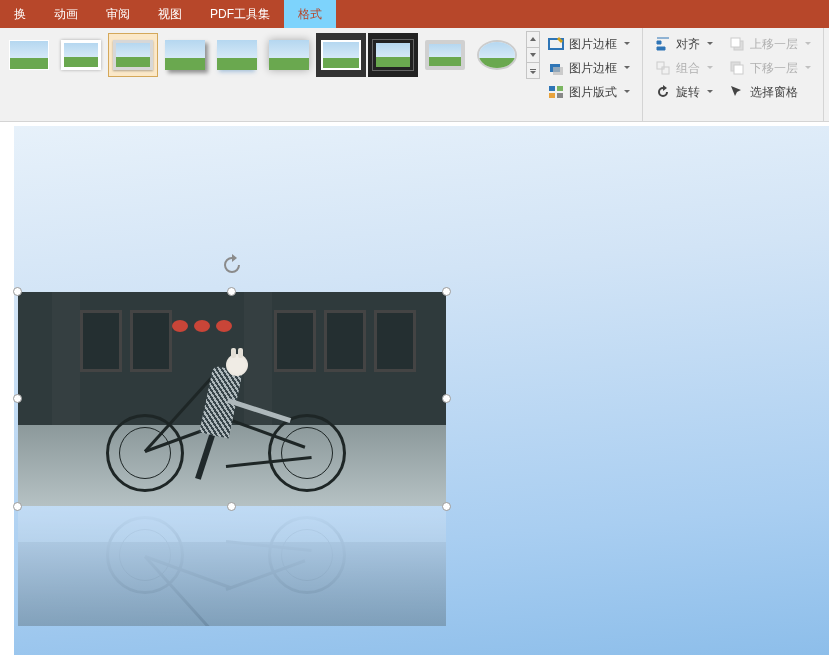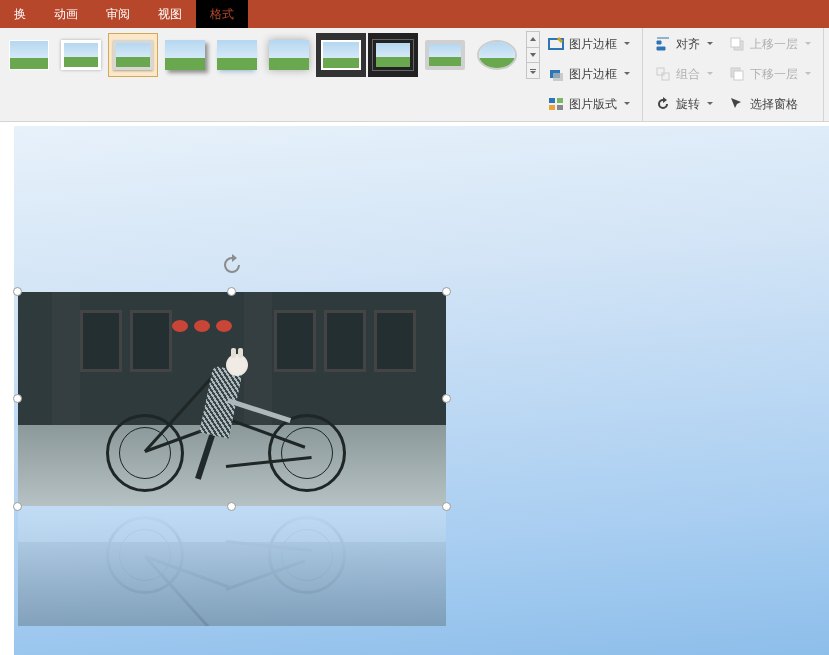--- a/index.html
+++ b/index.html
@@ -1,20 +1,20 @@
 <!DOCTYPE html>
 <html><head>
 <meta charset="utf-8">
 <style>
 * { box-sizing: border-box; margin: 0; padding: 0; font-family: "Microsoft YaHei", sans-serif; }
 body { background: #fff; width: 829px; height: 655px; overflow: hidden; }
 
 .tabs { background: #b7472a; height: 28px; display: flex; align-items: center; }
 .tab { color: #fff; font-size: 12px; padding: 0 14px; height: 28px; display: flex; align-items: center; cursor: pointer; }
-.tab.active { background: #000000; color: #b7472a; }
+.tab.active { background: #7dd3fc; color: #b7472a; }
 .tellme { display: flex; align-items: center; gap: 6px; padding: 0 14px; color: #f3c2b7; font-size: 12px; }
 .bulb-icon { width: 12px; height: 12px; fill: #f3c2b7; }
 
 .ribbon { background: #f1f1f1; height: 94px; border-bottom: 1px solid #d4d4d4; display: flex; }
 
 .group { display: flex; flex-direction: column; border-right: 1px solid #d4d4d4; padding: 3px 4px 2px; }
 .group-content { flex: 1; display: flex; align-items: flex-start; }
 .group-label { text-align: center; font-size: 11px; color: #666; height: 18px; display: flex; align-items: center; justify-content: center; position: relative; }
 .dialog-launcher { position: absolute; right: 0; bottom: 2px; width: 11px; height: 11px; display: inline-block; }
 .dialog-launcher svg { width: 11px; height: 11px; fill: #888; }
@@ -38,21 +38,21 @@
 .style-black2 .thumb-inner { border: 3px solid #222; outline: 1px solid #666; }
 .style-3d .thumb-inner { border: 4px solid #d0d0d0; border-radius: 2px; }
 .style-oval .thumb-inner { border-radius: 50%; overflow: hidden; border: 2px solid #ccc; }
 .style-oval .thumb-sky, .style-oval .thumb-grass { width: 100%; }
 
 .gallery-more { width: 14px; height: 48px; display: flex; flex-direction: column; border: 1px solid #c5c5c5; margin-left: 2px; }
 .gallery-more-btn { flex: 1; display: flex; align-items: center; justify-content: center; cursor: pointer; border-bottom: 1px solid #c5c5c5; }
 .gallery-more-btn:last-child { border-bottom: none; }
 .gallery-more-btn svg { width: 8px; height: 8px; fill: #666; }
 
-.cmd-col { display: flex; flex-direction: column; gap: 8px; padding: 2px 4px; }
+.cmd-col { display: flex; flex-direction: column; gap: 2px; padding: 2px 4px; }
 .cmd { display: flex; align-items: center; gap: 5px; font-size: 12px; color: #444; height: 22px; padding: 0 4px; cursor: pointer; white-space: nowrap; }
 .cmd.disabled { color: #b0b0b0; }
 .cmd-icon { width: 16px; height: 16px; flex-shrink: 0; }
 .dd-arrow { width: 6px; height: 6px; fill: #666; margin-left: 2px; }
 .cmd.disabled .dd-arrow { fill: #c0c0c0; }
 
 .canvas-area { position: relative; background: #fff; height: calc(655px - 28px - 94px); overflow: hidden; }
 .slide-bg { position: absolute; left: 14px; top: 4px; right: 0; bottom: 0; background: linear-gradient(175deg, #e7f1fa 0%, #d2e4f6 30%, #a9cef1 75%, #8dbeea 100%); }
 
 .picture { position: absolute; left: 18px; top: 170px; width: 428px; height: 214px; background: linear-gradient(#4d5a5d 0%, #3a4547 70%, #9ba8aa 70%, #b8c4c6 100%); }
@@ -107,20 +107,21 @@
 .rot-handle svg { width: 22px; height: 22px; fill: #8b8b8b; }
 </style>
 </head>
 <body>
 
 <div class="tabs">
   <div class="tab">换</div>
   <div class="tab">动画</div>
   <div class="tab">审阅</div>
   <div class="tab">视图</div>
+  <div class="tab">PDF工具集</div>
   <div class="tab active">格式</div>
 </div>
 
 <div class="ribbon">
 
   <div class="group" style="flex:0 0 auto;">
     <div class="group-content">
       <div class="styles-gallery">
         <div class="style-thumb style-simple">
             <div class="thumb-inner">

